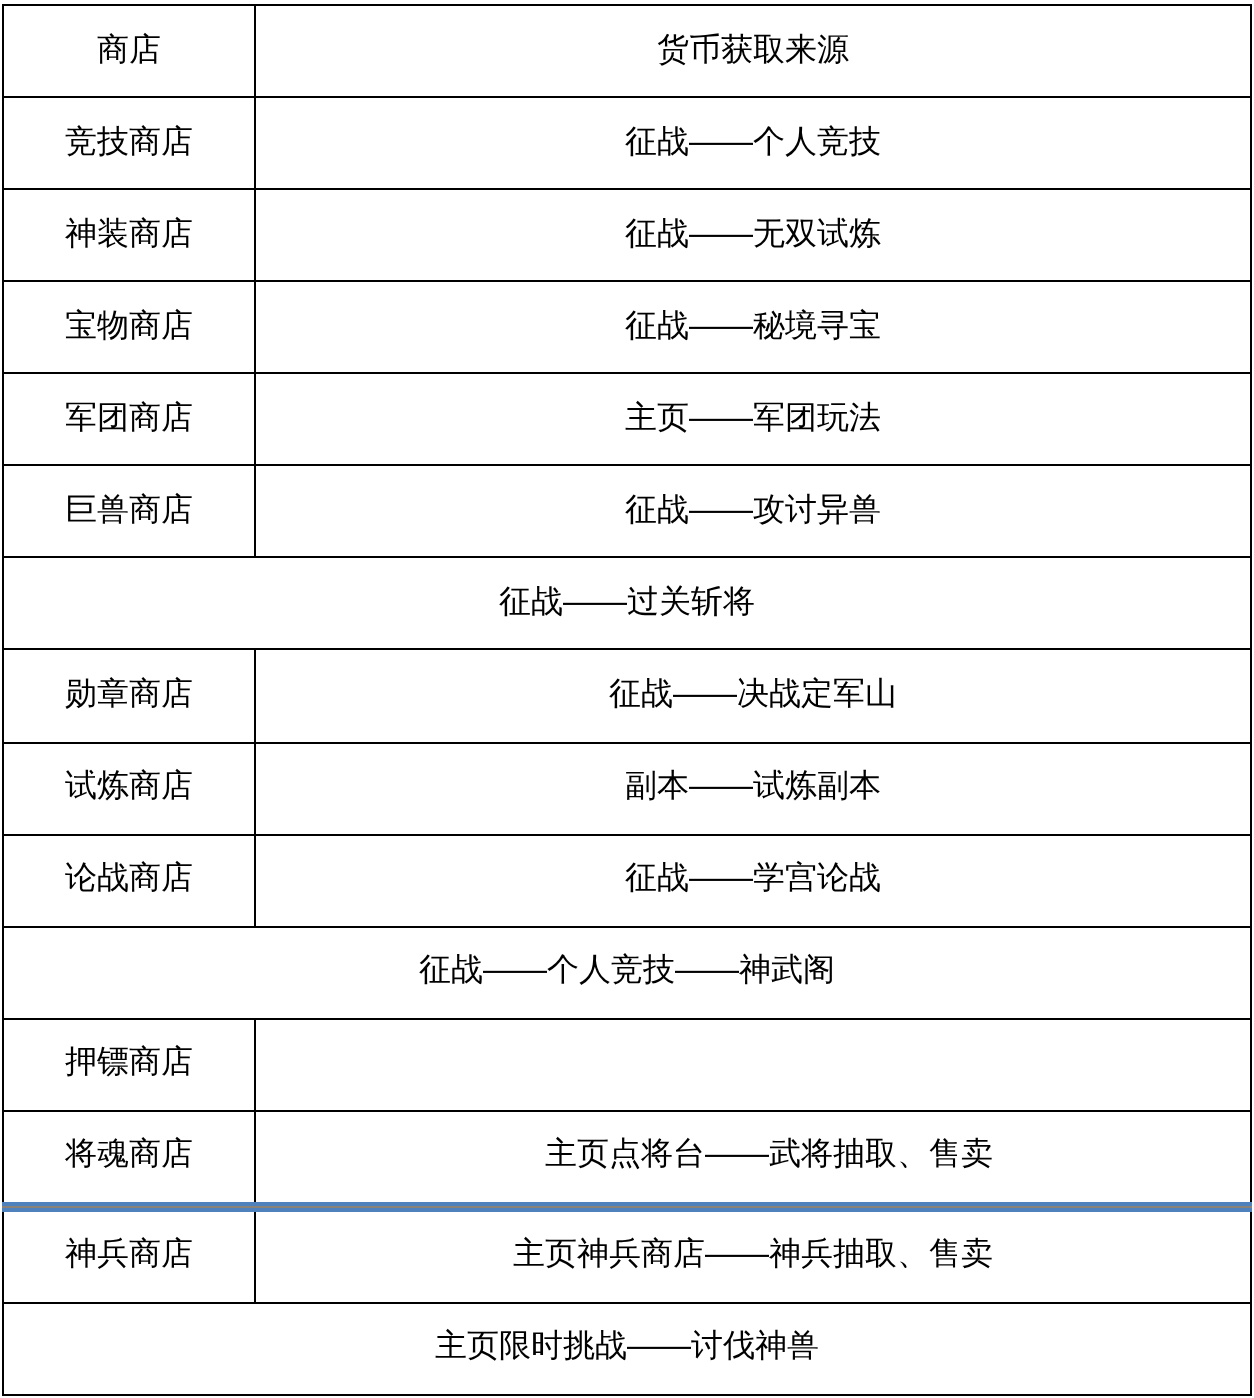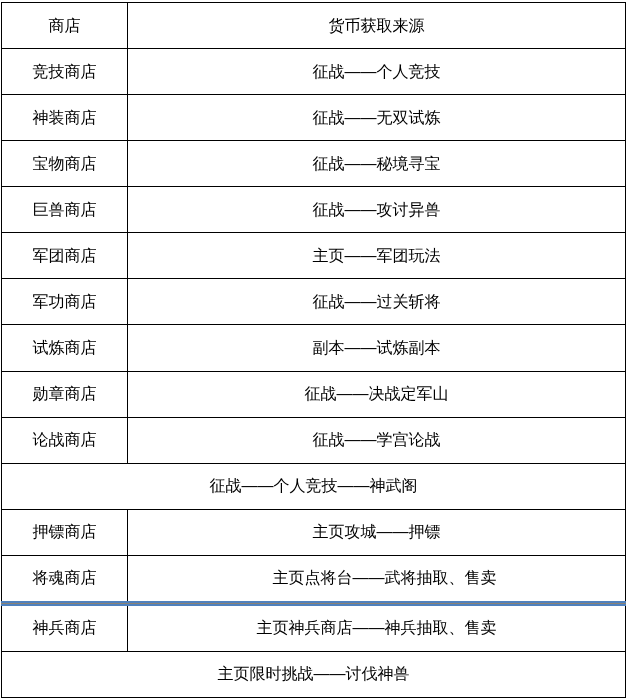--- a/index.html
+++ b/index.html
@@ -84,56 +84,54 @@
       <div class="cell shop">神装商店</div>
       <div class="cell source">征战——无双试炼</div>
     </div>
 
     <div class="row">
       <div class="cell shop">宝物商店</div>
       <div class="cell source">征战——秘境寻宝</div>
     </div>
 
     <div class="row">
+      <div class="cell shop">军团商店</div>
+      <div class="cell source">主页——军团玩法</div>
+    </div>
+
+    <div class="row">
       <div class="cell shop">巨兽商店</div>
       <div class="cell source">征战——攻讨异兽</div>
     </div>
 
     <div class="row">
-      <div class="cell shop">军团商店</div>
-      <div class="cell source">主页——军团玩法</div>
+      <div class="cell source">征战——过关斩将</div>
     </div>
 
     <div class="row">
-      <div class="cell shop">军功商店</div>
-      <div class="cell source">征战——过关斩将</div>
+      <div class="cell shop">勋章商店</div>
+      <div class="cell source">征战——决战定军山</div>
     </div>
 
     <div class="row">
       <div class="cell shop">试炼商店</div>
       <div class="cell source">副本——试炼副本</div>
-    </div>
-
-    <div class="row">
-      <div class="cell shop">勋章商店</div>
-      <div class="cell source">征战——决战定军山</div>
     </div>
 
     <div class="row">
       <div class="cell shop">论战商店</div>
       <div class="cell source">征战——学宫论战</div>
     </div>
 
     <div class="row">
       <div class="cell source">征战——个人竞技——神武阁</div>
     </div>
 
     <div class="row">
       <div class="cell shop">押镖商店</div>
-      <div class="cell source">主页攻城——押镖</div>
     </div>
 
     <div class="row no-bottom">
       <div class="cell shop">将魂商店</div>
       <div class="cell source">主页点将台——武将抽取、售卖</div>
     </div>
 
     <div class="blue-divider"></div>
 
     <div class="row">

